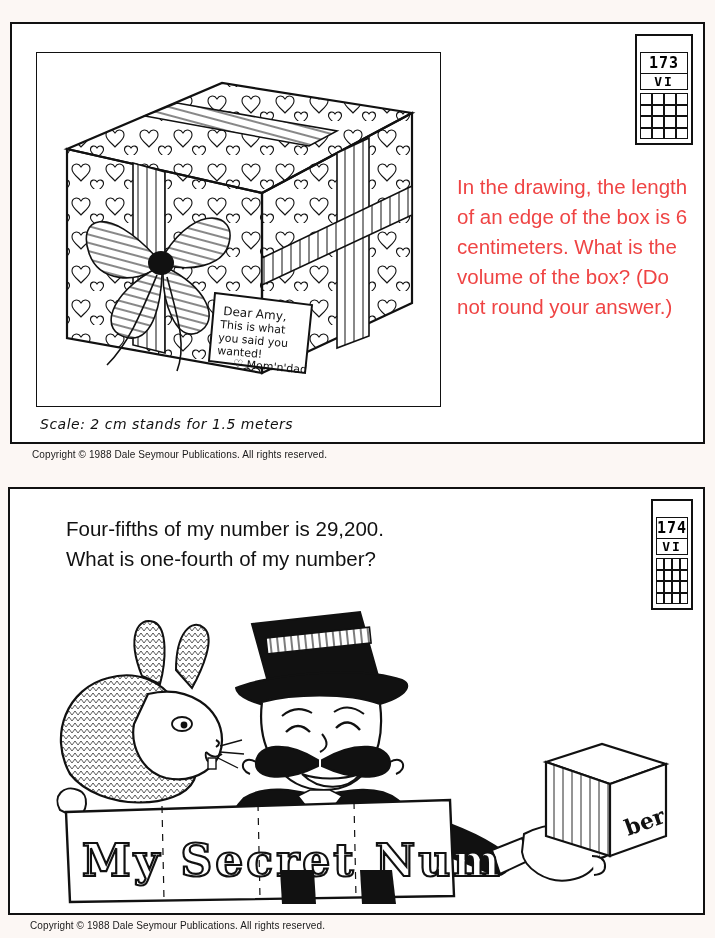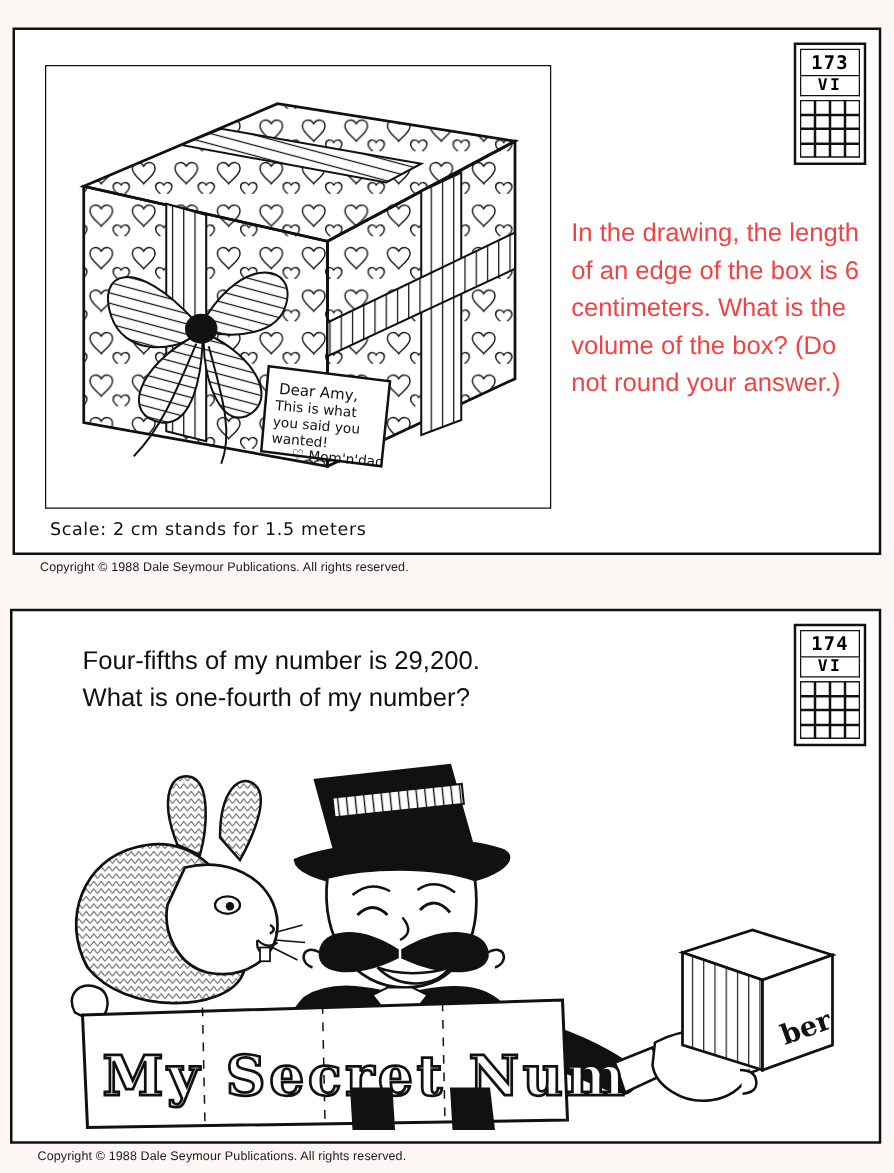--- a/index.html
+++ b/index.html
@@ -43,21 +43,21 @@
   }
   .copy-1 { left: 8px;  top: 449px; }
   .copy-2 { left: 6px;  top: 920px; }
 
   
   .calc {
     position: absolute;
     border: 2px solid #111;
     background: #fff;
     box-sizing: border-box;
-    padding: 3px 3px 4px 3px;
+    padding: 16px 3px 4px 3px;
   }
   .calc-screen {
     border: 1.5px solid #111;
     height: 20px;
     display: flex;
     align-items: center;
     justify-content: center;
     font-family: "DejaVu Sans Mono", monospace;
     font-size: 15px;
     font-weight: bold;
@@ -84,39 +84,40 @@
     grid-template-columns: repeat(4, 1fr);
     grid-template-rows: repeat(4, 1fr);
     gap: 2px;
     background: #111;
     border: 1px solid #111;
     height: 44px;
   }
   .calc-keys span { background: #fff; display: block; }
 
   .calc-1 { right: 10px; top: 10px; width: 58px; }
-  .calc-2 { right: 10px; top: 10px; width: 58px; }
+  .calc-2 { right: 10px; top: 10px; width: 42px; }
 
   
   .drawing-box {
     position: absolute;
     left: 24px; top: 28px;
     width: 405px; height: 355px;
     border: 1.5px solid #111;
     box-sizing: border-box;
     background: #fff;
     overflow: hidden;
   }
   .scale-text {
     position: absolute;
     left: 28px; top: 392px;
     font-family: "DejaVu Sans", sans-serif;
     font-size: 14px;
     color: #111;
     letter-spacing: 0.5px;
+    font-style: italic;
   }
 
   .problem-text {
     position: absolute;
     left: 445px; top: 148px;
     width: 235px;
     font-size: 20.5px;
     line-height: 30px;
     color: #ef4444;
     font-family: "Liberation Sans", sans-serif;

